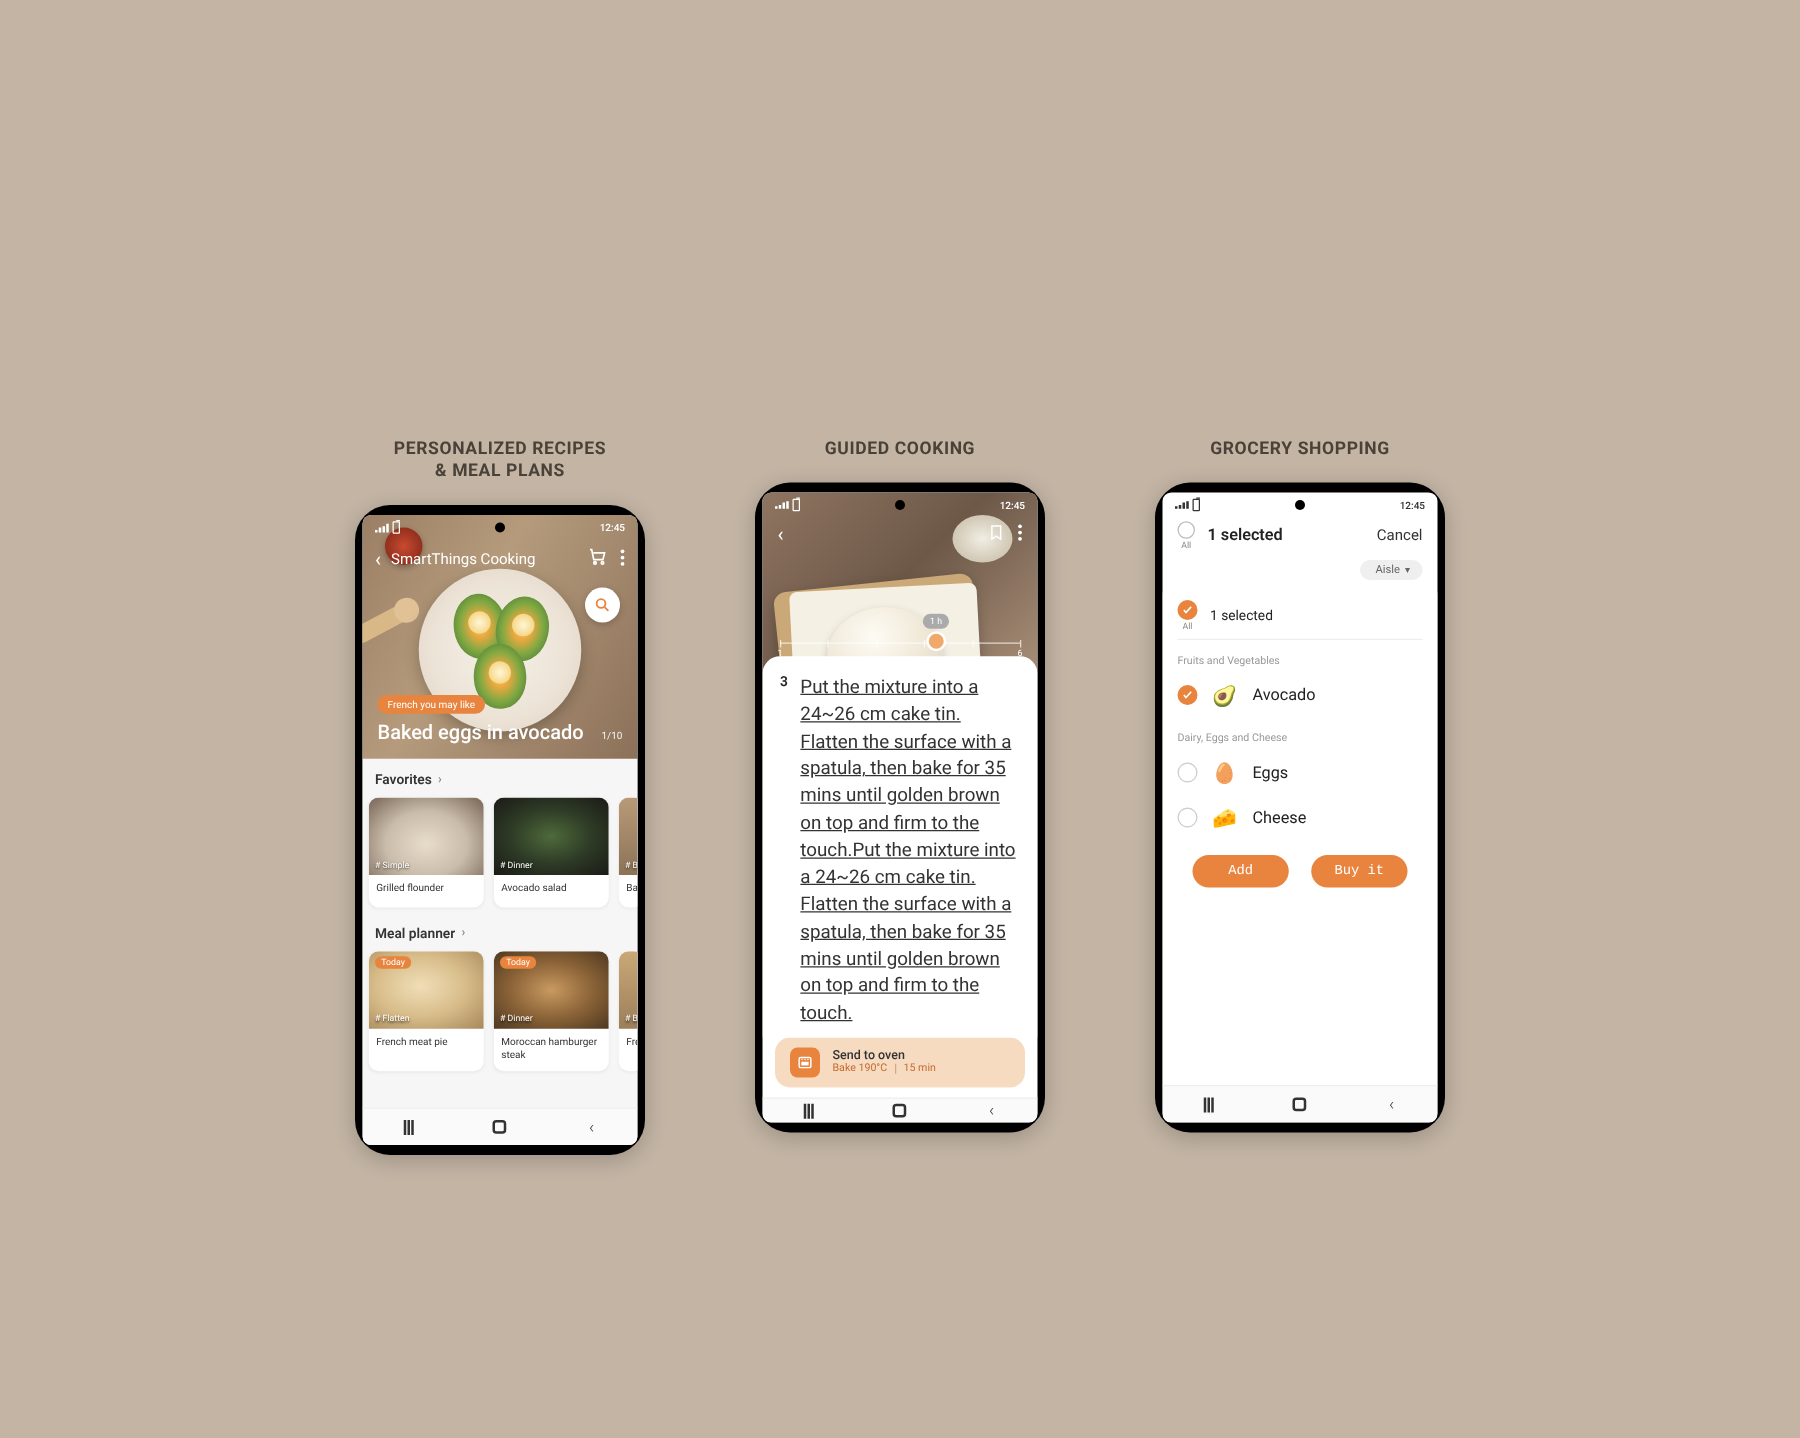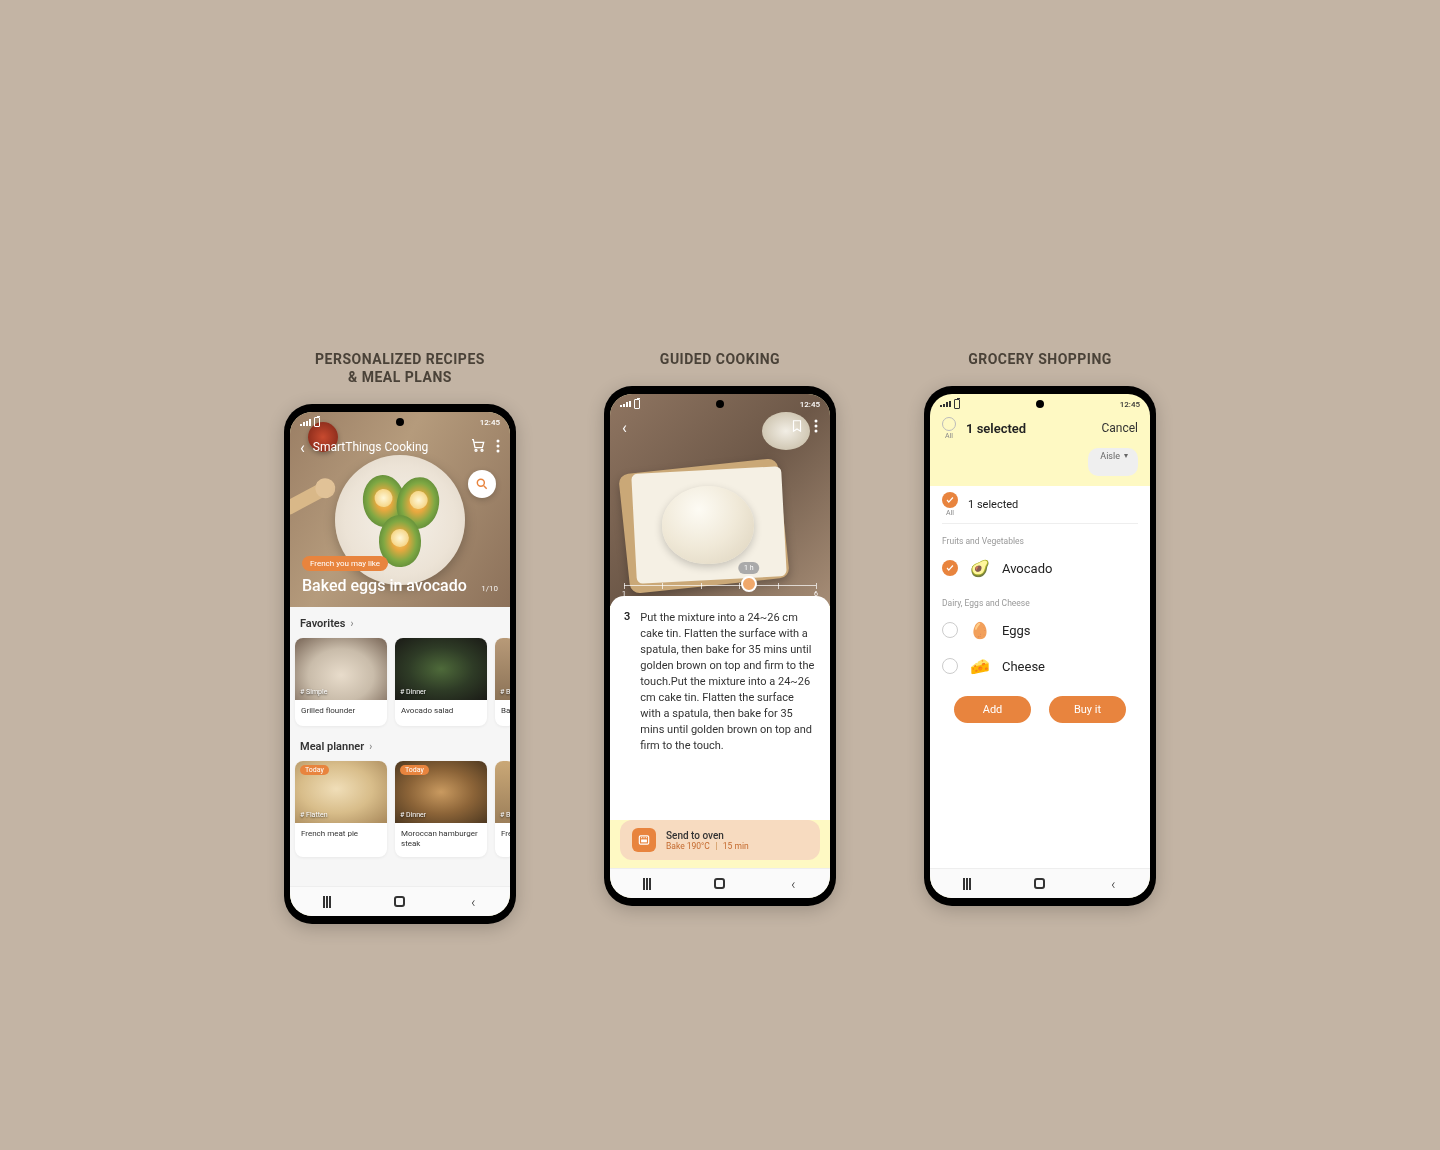--- a/index.html
+++ b/index.html
@@ -40,22 +40,22 @@
     height: 520px;
     background: #000;
     border-radius: 28px;
     padding: 8px 6px;
     position: relative;
     box-shadow: 0 4px 18px rgba(0,0,0,0.2);
   }
   .phone-screen {
     width: 100%;
     height: 100%;
-    background: #fef9c3;
-    border-radius: 22px;
+    background: #ffffff;
+    border-radius: 7px;
     overflow: hidden;
     position: relative;
     display: flex;
     flex-direction: column;
   }
   .camera-hole {
     position: absolute;
     top: 6px;
     left: 50%;
     transform: translateX(-50%);
@@ -172,53 +172,53 @@
   .bookmark-icon svg{ width:14px; height:14px;}
   .ruler { position:absolute; bottom:12px; left:14px; right:14px; height:18px; }
   .ruler-line{ position:absolute; bottom:8px; left:0; right:0; height:1px; background:rgba(255,255,255,0.7);}
   .ruler-tick{ position:absolute; bottom:5px; width:1px; height:6px; background:rgba(255,255,255,0.7);}
   .ruler-label{ position:absolute; bottom:-4px; font-size:7px; color:#fff; transform:translateX(-50%);}
   .ruler-badge{ position:absolute; bottom:20px; left:65%; transform:translateX(-50%); background:#aaa; color:#fff; font-size:7px; padding:2px 6px; border-radius:8px;}
   .ruler-handle{ position:absolute; bottom:2px; left:65%; transform:translateX(-50%); width:16px; height:16px; border-radius:50%; background:#f0a86b; border:2px solid #fff;}
   .p2-step { background:#fff; border-radius:14px 14px 0 0; margin-top:-10px; padding:14px 14px 8px; position:relative; z-index:2;}
   .step-row{ display:flex; gap:10px;}
   .step-num{ font-size:11px; font-weight:600; color:#222;}
-  .step-text{ font-size:11px; line-height:1.45; color:#333;}
+  .step-text{ font-size:15px; line-height:1.45; color:#333;text-decoration:underline;}
   .p2-spacer{ flex:1; background:#fff;}
   .send-bar{
     margin:0 10px 8px; background:#f7dbc0; border-radius:12px; padding:8px 12px; display:flex; align-items:center; gap:10px;
   }
   .oven-icon{ width:24px; height:24px; background:#e8843e; border-radius:6px; display:flex; align-items:center; justify-content:center;}
   .oven-icon svg{ width:14px; height:14px; fill:#fff;}
   .send-text{ display:flex; flex-direction:column;}
   .send-title{ font-size:10px; color:#333; font-weight:500;}
   .send-sub{ font-size:8.5px; color:#c46a2e; display:flex; gap:6px; align-items:center;}
   .send-sub .divider{ width:1px; height:8px; background:#d9a877;}
 
   
   .p3-topbar{ height:32px; display:flex; align-items:center; padding:0 12px; gap:10px;}
   .p3-topbar .radio-all{ display:flex; flex-direction:column; align-items:center; gap:1px;}
   .radio-circle{ width:14px; height:14px; border:1.5px solid #bbb; border-radius:50%;}
   .radio-label-xs{ font-size:7px; color:#888;}
   .p3-sel-count{ font-size:13px; font-weight:600; color:#222; flex:1;}
   .p3-cancel{ font-size:12px; color:#333;}
   .aisle-row{ display:flex; justify-content:flex-end; padding:4px 12px 10px;}
-  .aisle-chip{ background:#efefef; border-radius:10px; padding:3px 10px 15px 12px; font-size:9px; color:#666; display:flex; align-items:flex-start; gap:4px;}
+  .aisle-chip{ background:#efefef; border-radius:10px; padding:3px 10px 3px 12px; font-size:9px; color:#666; display:flex; align-items:flex-start; gap:4px;}
   .p3-list{ padding:0 12px; flex:1; background:#fff;}
   .p3-summary{ display:flex; align-items:center; gap:10px; padding:6px 0; border-bottom:1px solid #eee;}
   .check-circle{ width:16px; height:16px; border-radius:50%; display:flex; align-items:center; justify-content:center; flex-shrink:0;}
   .check-circle.checked{ background:#e8843e;}
   .check-circle.checked svg{ width:10px; height:10px; fill:#fff;}
   .check-circle.unchecked{ border:1.5px solid #ccc;}
   .summary-col{ display:flex; flex-direction:column; align-items:center; gap:1px;}
   .p3-cat{ font-size:8.5px; color:#999; margin:12px 0 4px;}
   .p3-item{ display:flex; align-items:center; gap:12px; padding:8px 0;}
   .ing-icon{ width:20px; height:20px; display:flex; align-items:center; justify-content:center; font-size:16px;}
   .item-name{ font-size:13px; color:#222;}
-  .p3-buttons{ display:flex; gap:18px; padding:12px 12px 0;}
+  .p3-buttons{ display:flex; gap:18px; padding:12px 12px 0;font-family:Liberation Mono, monospace;}
   .pill-btn{ flex:1; background:#e8843e; color:#fff; font-size:11px; padding:7px 0; text-align:center; border-radius:16px;}
   
   
   .status-abs{ position:absolute; top:0; left:0; right:0; z-index:10;}
 </style>
 </head>
 <body>
 
 <div class="phones-row">
 

